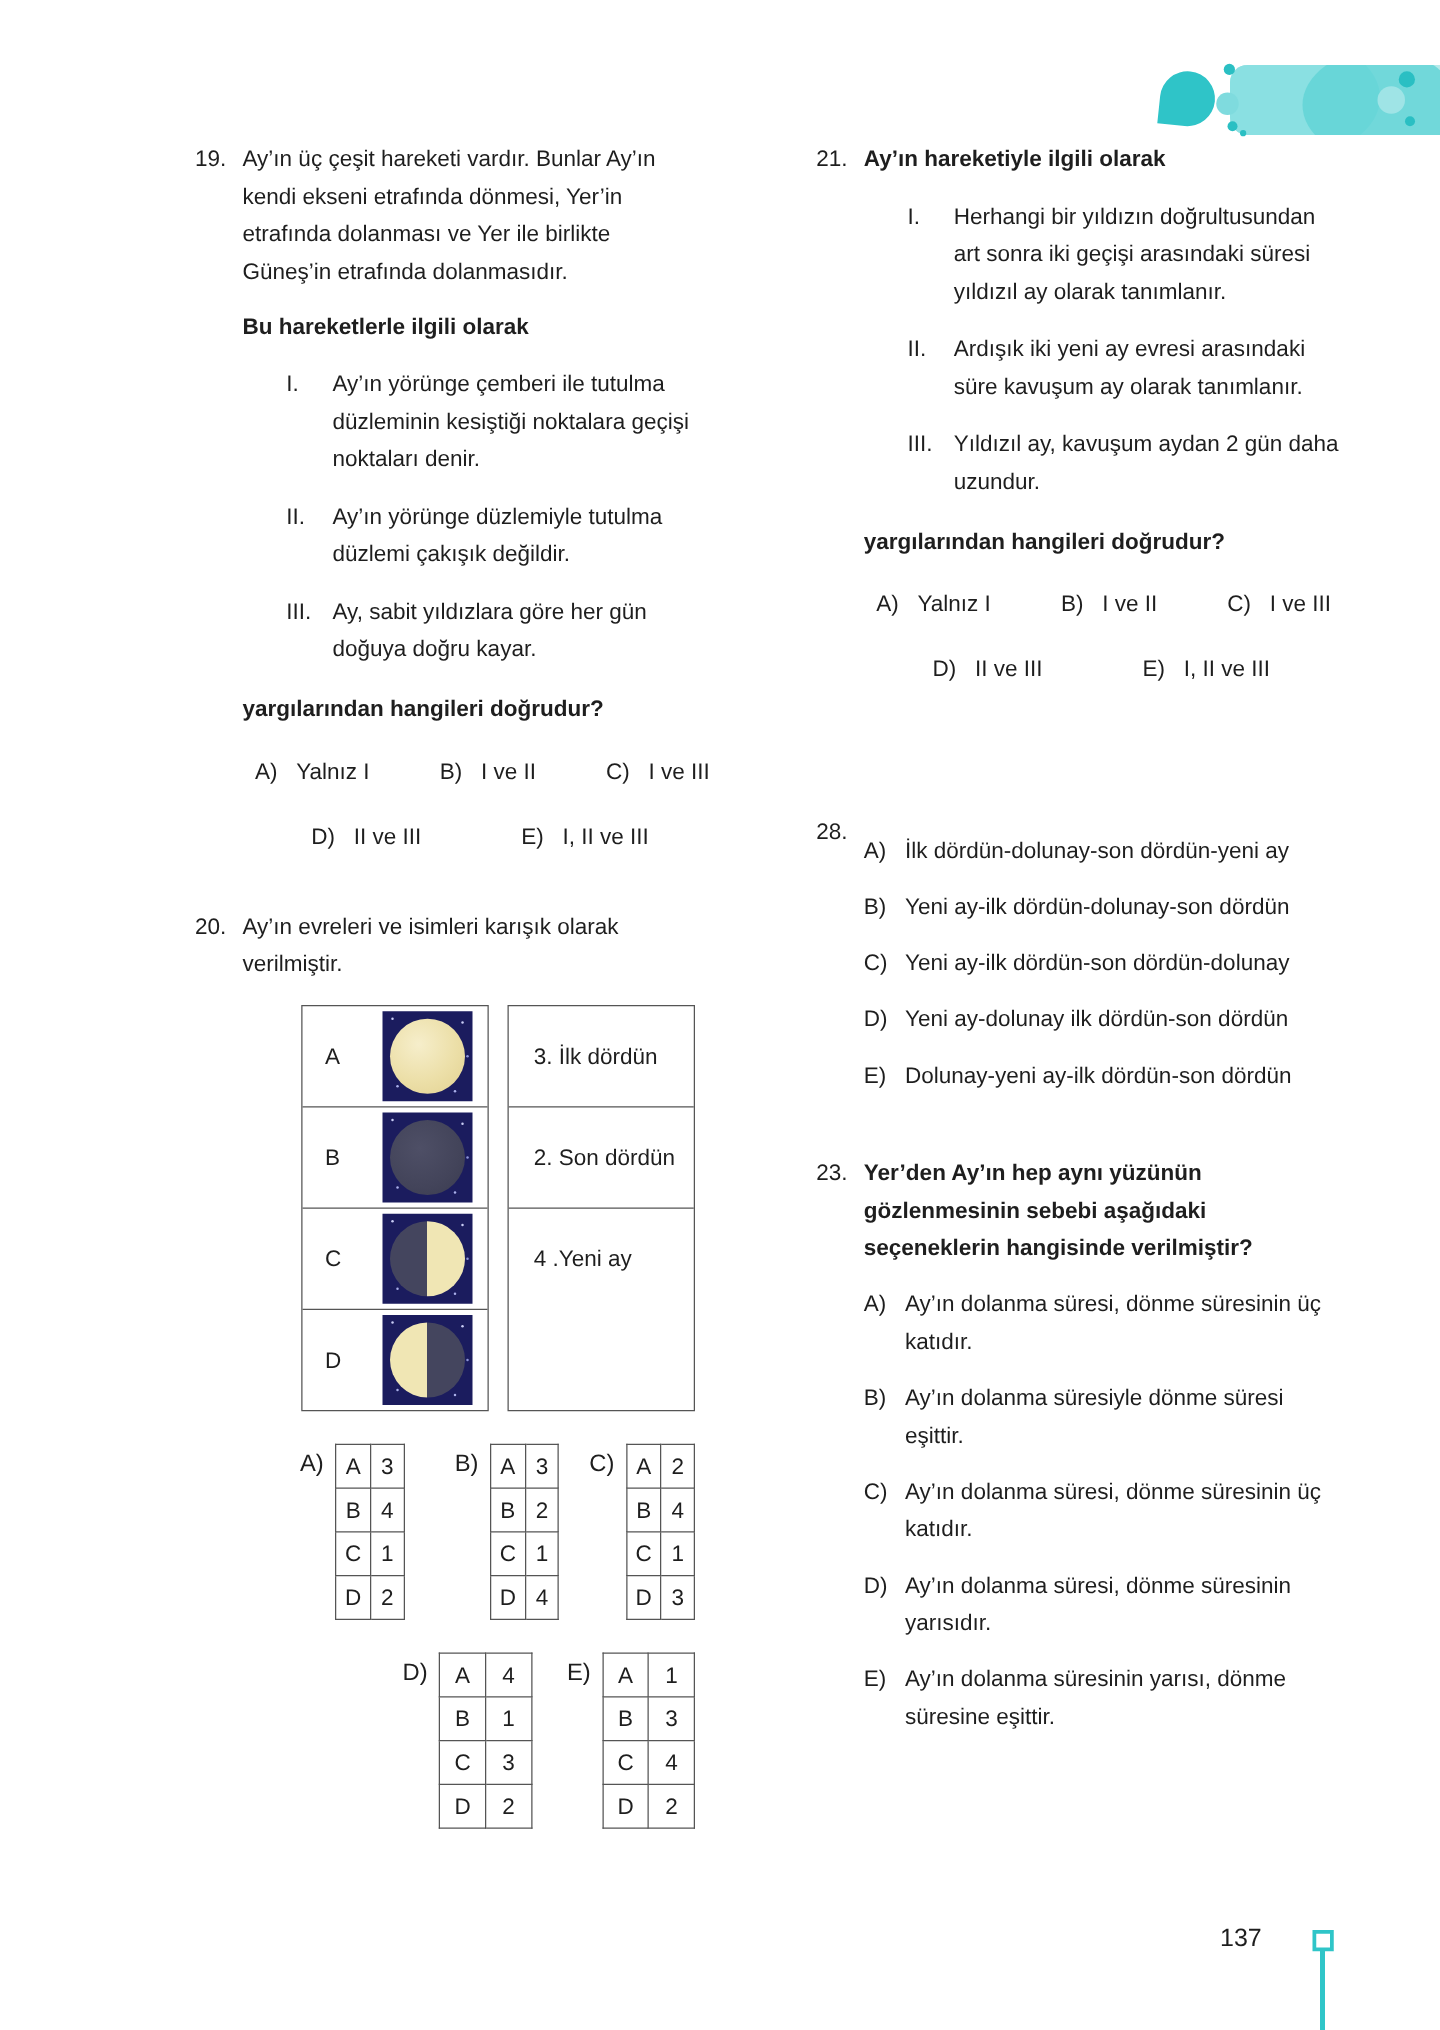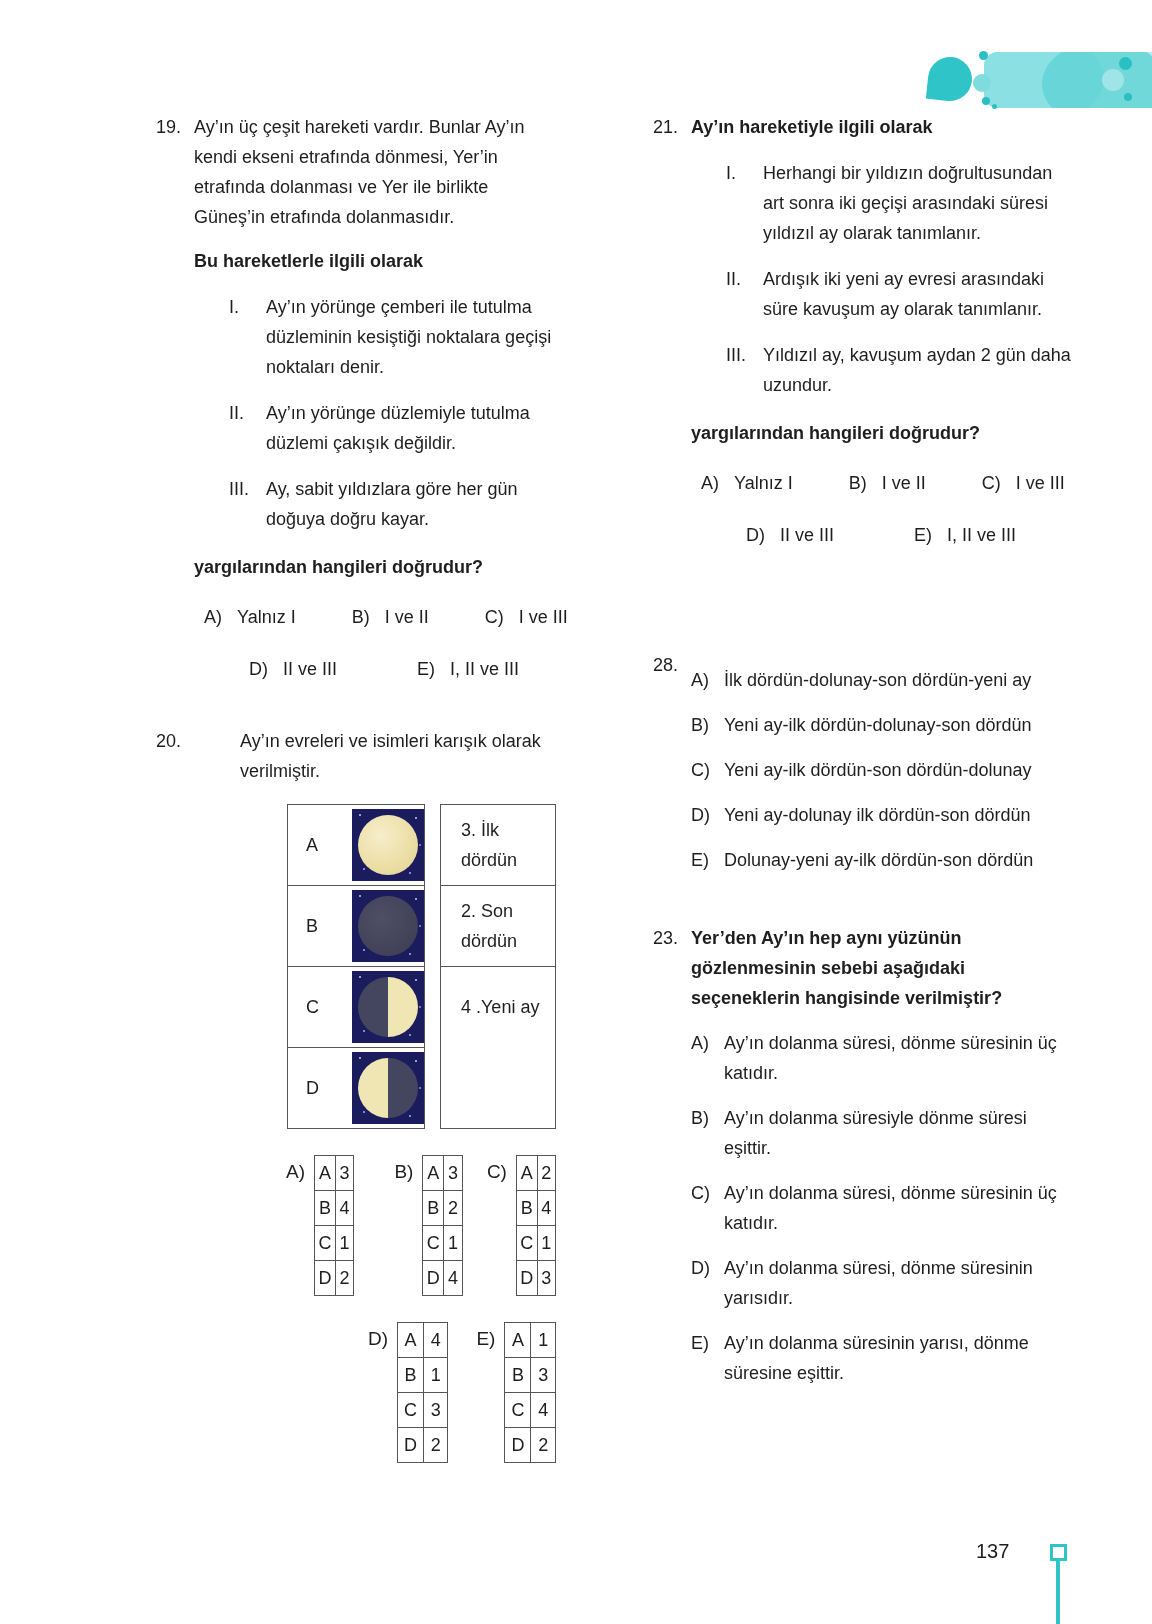--- a/index.html
+++ b/index.html
@@ -76,21 +76,21 @@
   .alabel{font-size:19px;line-height:30px;margin-right:9px;margin-top:2px;}
   .at{border-collapse:collapse;}
   .at td{width:39px;height:34px;border:1.5px solid #555;text-align:center;font-size:18px;padding:0;}
   .at-a{margin-left:46px;}
   .at-b{margin-left:40px;}
   .at-c{margin-left:24px;}
   .at-d{margin-left:128px;}
   .at-e{margin-left:28px;}
 
   
-  .q20{margin-top:42px;gap:46px;}
+  .q20{margin-top:42px;}
   .q22{margin-top:100px;}
   .q23{margin-top:48px;}
 
   
   .page-num{position:absolute;left:976px;top:1540px;font-size:20px;color:#1e1e1e;}
   .footer-sq{position:absolute;left:1050px;top:1544px;width:11px;height:11px;border:3px solid #2fc5c8;background:#fff;}
   .footer-line{position:absolute;left:1056px;top:1560px;width:4px;height:64px;background:#2fc5c8;}
 </style>
 </head>
 <body>

